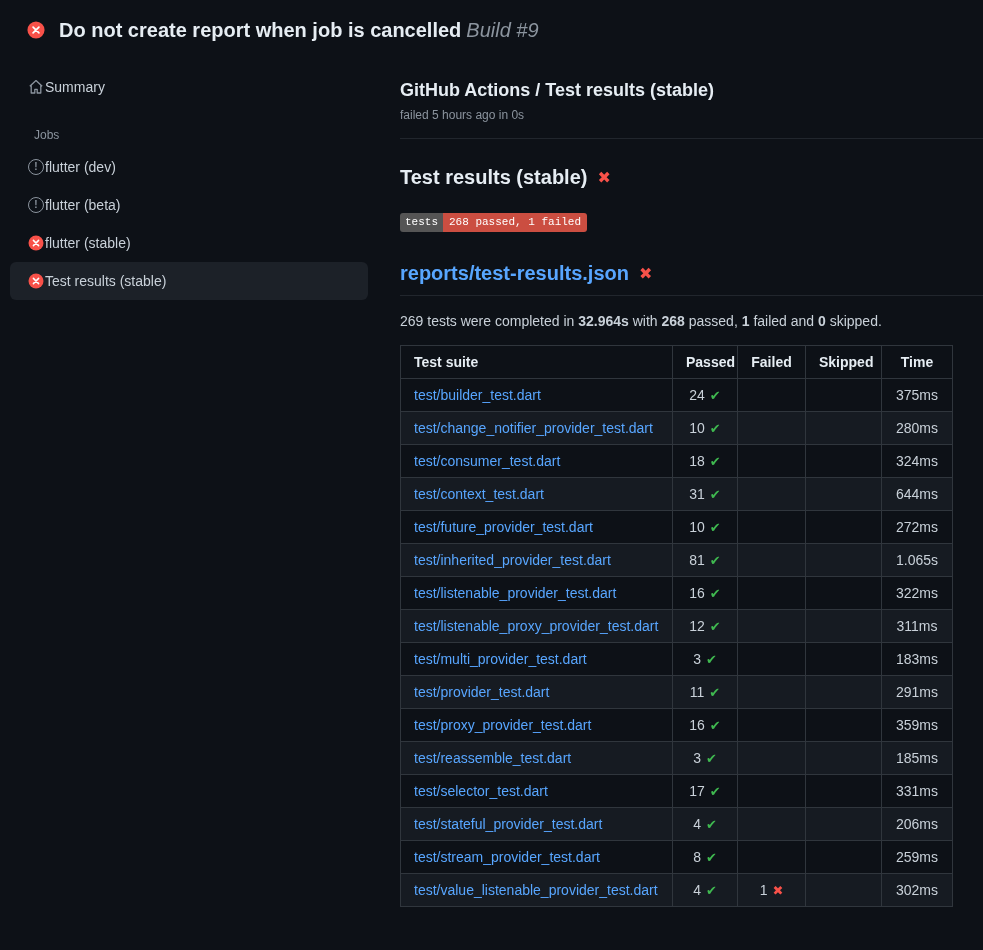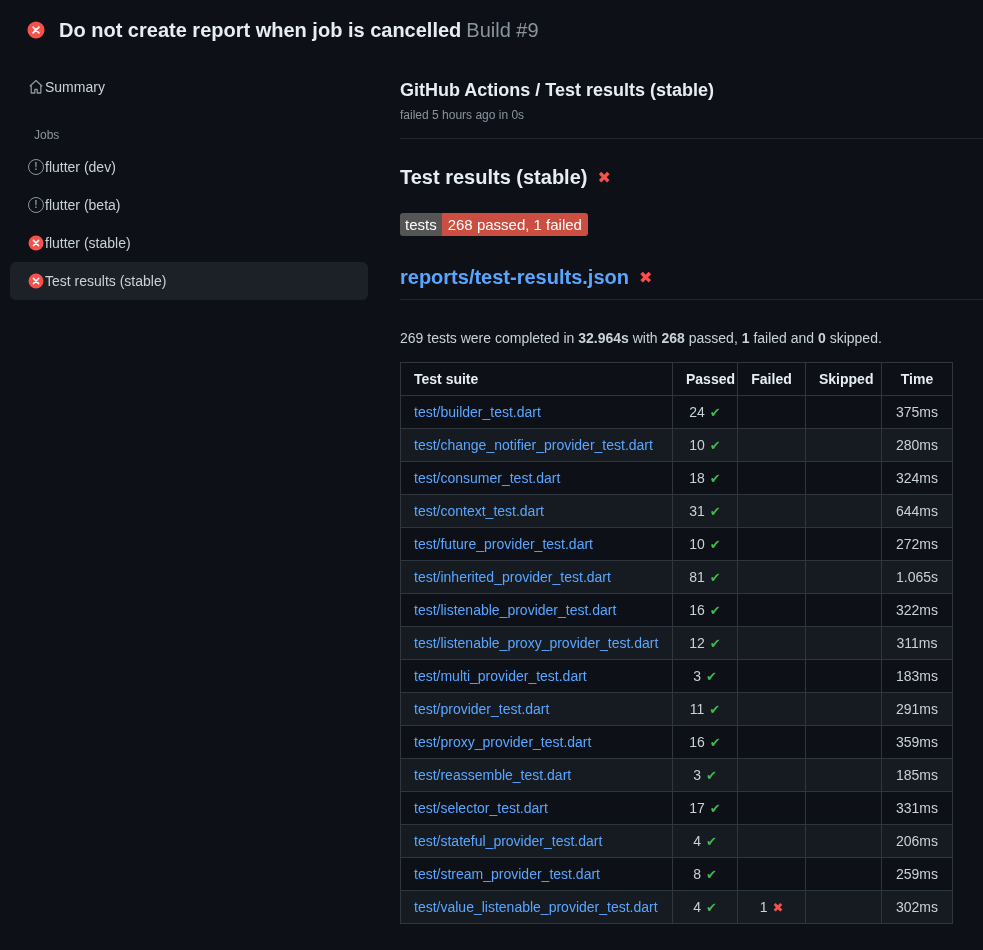--- a/index.html
+++ b/index.html
@@ -10,21 +10,21 @@
     font-family:"Liberation Sans","DejaVu Sans",sans-serif;
     overflow:hidden;
   }
   ul { list-style:none; }
   a { cursor:pointer; }
 
   
   .run-header { display:flex; align-items:center; gap:14px; padding:18px 24px 14px 27px; }
   .icon-18 svg, .icon-16 svg { display:block; }
   .run-title-line { font-size:20px; font-weight:700; color:var(--text-bright,#e6edf3); line-height:1.2; }
-  .build-number { color:var(--muted,#8b949e); font-weight:400; margin-left:5px; }
+  .build-number { color:var(--muted,#8b949e); font-weight:400; margin-left:5px;font-style:italic; }
 
   
   .layout { display:flex; align-items:flex-start; }
   .sidebar { width:392px; flex:0 0 392px; padding:14px 24px 0 10px; }
   .sidebar-item { display:flex; align-items:center; gap:1px; border-radius:6px; font-size:14px;
                   color:var(--text,#c9d1d9); cursor:pointer; }
   .summary-item { padding:9px 18px; }
   .jobs-label { font-size:12px; color:var(--muted,#8b949e); margin:24px 0 6px 24px; }
   .job-item { padding:11px 18px; }
   .job-item.selected { background:var(--selected-bg,#1c2128); }
@@ -34,29 +34,29 @@
   .icon-16 { width:16px; height:16px; flex:0 0 16px; display:flex; }
 
   
   .content { flex:1; padding:24px 31px 0 8px; min-width:0; }
   .breadcrumb { font-size:18px; font-weight:700; color:var(--text-bright,#e6edf3); }
   .meta { font-size:12px; color:var(--muted,#8b949e); margin-top:7px; }
   .divider { border-top:1px solid var(--divider,#21262d); margin:16px -31px 0 0; }
   .section-title { display:flex; align-items:center; gap:10px; margin-top:27px;
                    font-size:20px; font-weight:700; color:var(--text-bright,#e6edf3); }
   .x-mark { color:var(--red,#f85149); font-size:16px; font-weight:700; font-family:"DejaVu Sans",sans-serif; }
-  .badge { display:inline-flex; margin-top:24px; font-size:15px; line-height:1; border-radius:3px;
-           overflow:hidden; font-family:Liberation Sans, sans-serif; }
+  .badge { display:inline-flex; margin-top:24px; font-size:11px; line-height:1; border-radius:3px;
+           overflow:hidden; font-family:Liberation Mono, monospace; }
   .badge-label { background:var(--badge-label-bg,#555555); color:#fff; padding:4px 5px; }
   .badge-value { background:var(--badge-value-bg,#cb4e41); color:#fff; padding:4px 6px; }
   .report-heading { display:flex; align-items:center; gap:10px; margin:30px -31px 5px 0;
                     padding-bottom:10px; border-bottom:1px solid var(--divider,#21262d);
                     font-size:20px; font-weight:700; }
   .report-link { color:var(--link,#58a6ff); text-decoration:none; }
-  .summary-line { font-size:14px; margin:30px 0 16px; color:var(--text,#c9d1d9); }
+  .summary-line { font-size:14px; margin:17px 0 16px; color:var(--text,#c9d1d9); }
   .summary-line strong { color:var(--text,#c9d1d9); font-weight:700; }
 
   
   .results-table { border-collapse:collapse; table-layout:fixed; width:552px; font-size:14px; }
   .results-table th, .results-table td { border:1px solid var(--border,#30363d); padding:8px 13px; text-align:center; }
   .results-table th { color:var(--text-bright,#e6edf3); font-weight:700; }
   .results-table th:first-child, .results-table td:first-child { text-align:left; }
   .results-table tbody tr:nth-child(even) { background:var(--row-alt,#161b22); }
   .c-suite{width:272px} .c-passed{width:65px} .c-failed{width:68px} .c-skipped{width:76px} .c-time{width:71px}
   .suite-link { color:var(--link,#58a6ff); text-decoration:none; }

